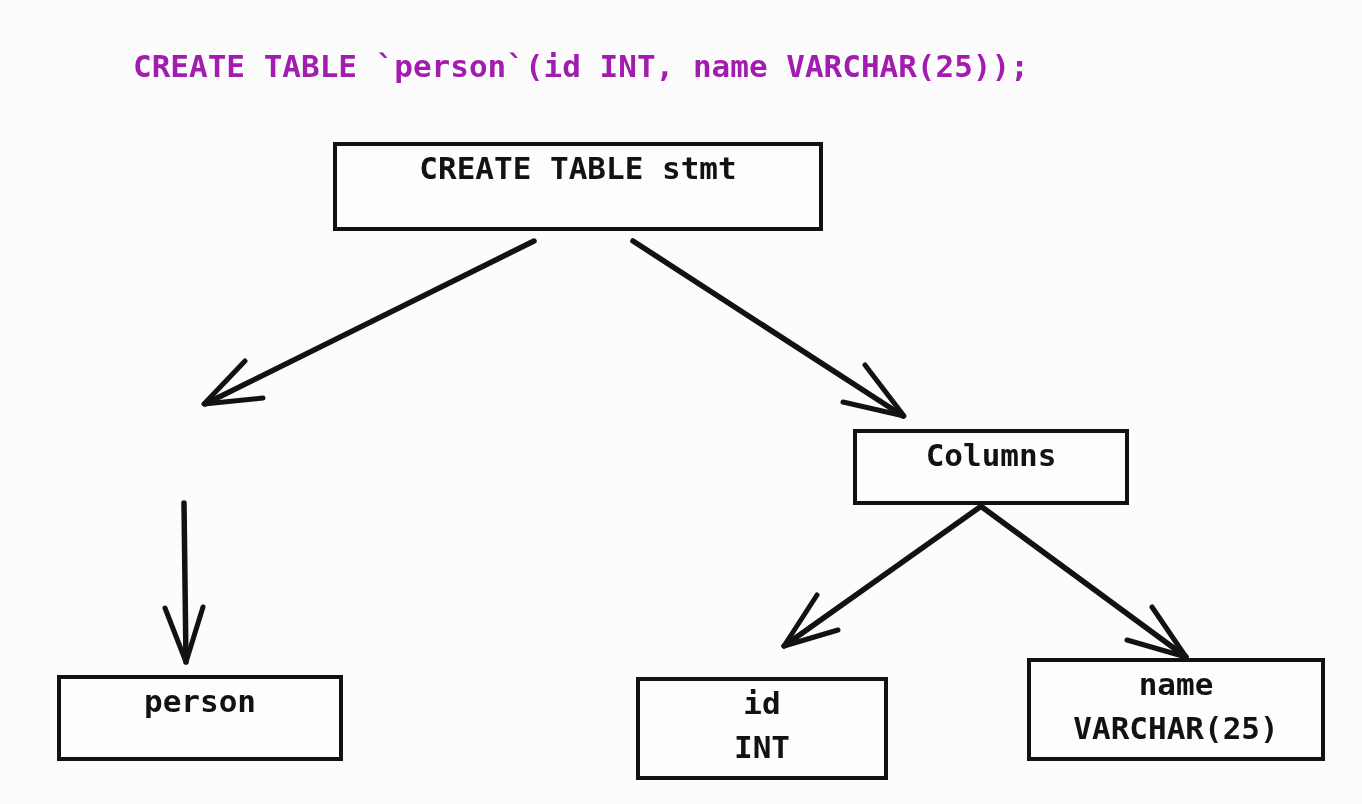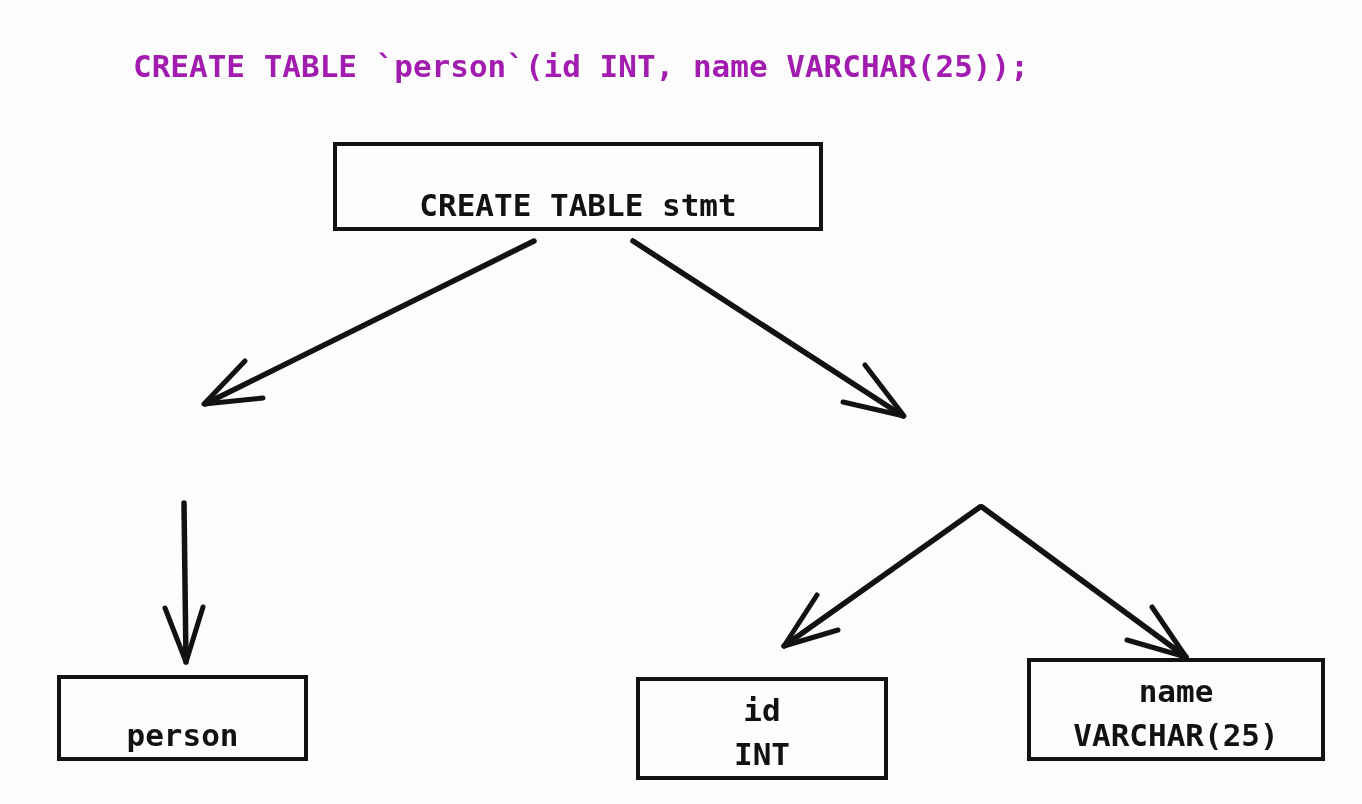--- a/index.html
+++ b/index.html
@@ -39,32 +39,32 @@
   }
   svg.edges .shaft { stroke-width: 5.5px; }
   svg.edges .barbs { stroke-width: 5px; }
   .node {
     position: absolute;
     border: 4px solid #121212;
     background: #fdfdfd;
     display: flex;
     flex-direction: column;
     align-items: center;
-    justify-content: flex-end;
+    justify-content: flex-start;
     font-size: 31px;
     font-weight: bold;
     color: #121212;
     text-align: center;
     line-height: 1.42;
     white-space: nowrap;
   }
   .node-root        { left: 333px; top: 142px; width: 490px; height: 89px;  }
   .node-table-name  { left: 43px;  top: 421px; width: 275px; height: 76px;  }
   .node-columns     { left: 853px; top: 429px; width: 276px; height: 76px;  }
-  .node-person      { left: 57px;  top: 675px; width: 251px; height: 86px;  }
+  .node-person      { left: 57px;  top: 675px; width: 286px; height: 86px;  }
   .node-column-id   { left: 636px; top: 665px; width: 252px; height: 103px; margin-top: 12px; }
   .node-column-name { left: 1027px; top: 658px; width: 298px; height: 103px; }
 </style>
 </head>
 <body>
 
 <div class="canvas">
 
   <div class="sql-line">CREATE TABLE `person`(id INT, name VARCHAR(25));</div>
 
@@ -94,20 +94,23 @@
       <line class="shaft" x1="982" y1="507" x2="1186" y2="657"></line>
       <polyline class="barbs" points="1152,607 1186,657 1127,640"></polyline>
     </g>
   </svg>
 
   <div class="node node-root">
     <span>CREATE TABLE stmt</span>
   </div>
 
 
+  <div class="node node-columns">
+    <span>Columns</span>
+  </div>
 
   <div class="node node-person">
     <span>person</span>
   </div>
 
   <div class="node node-column-id">
     <span>id</span>
     <span>INT</span>
   </div>
 

